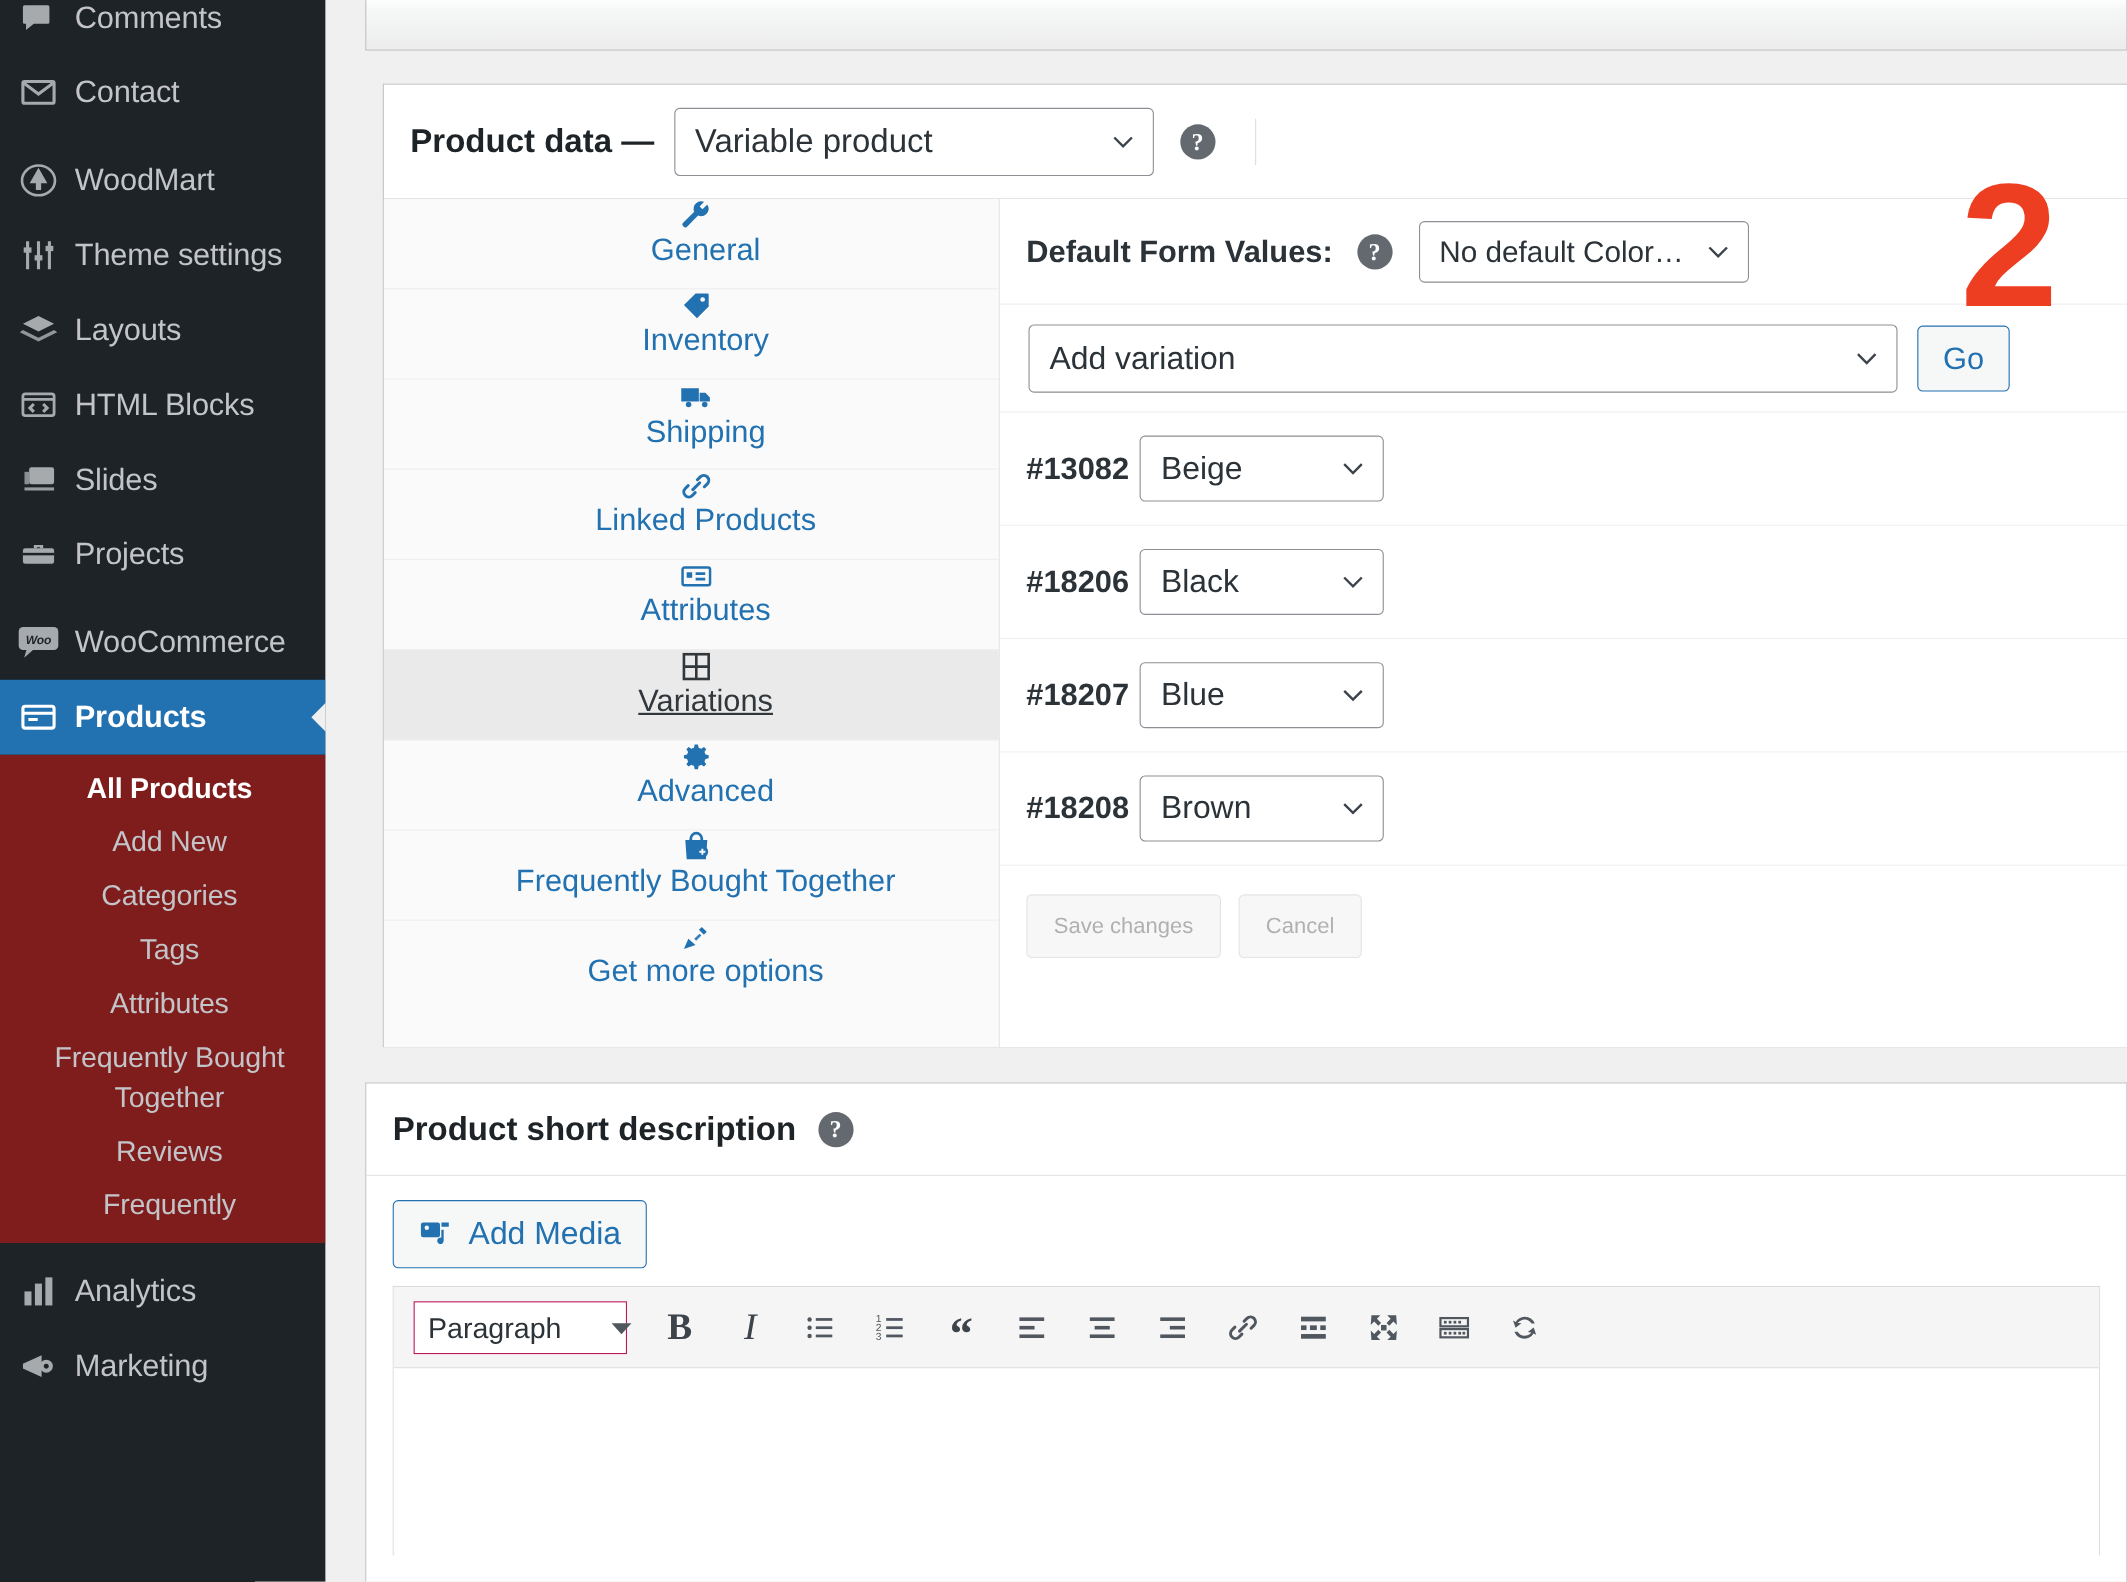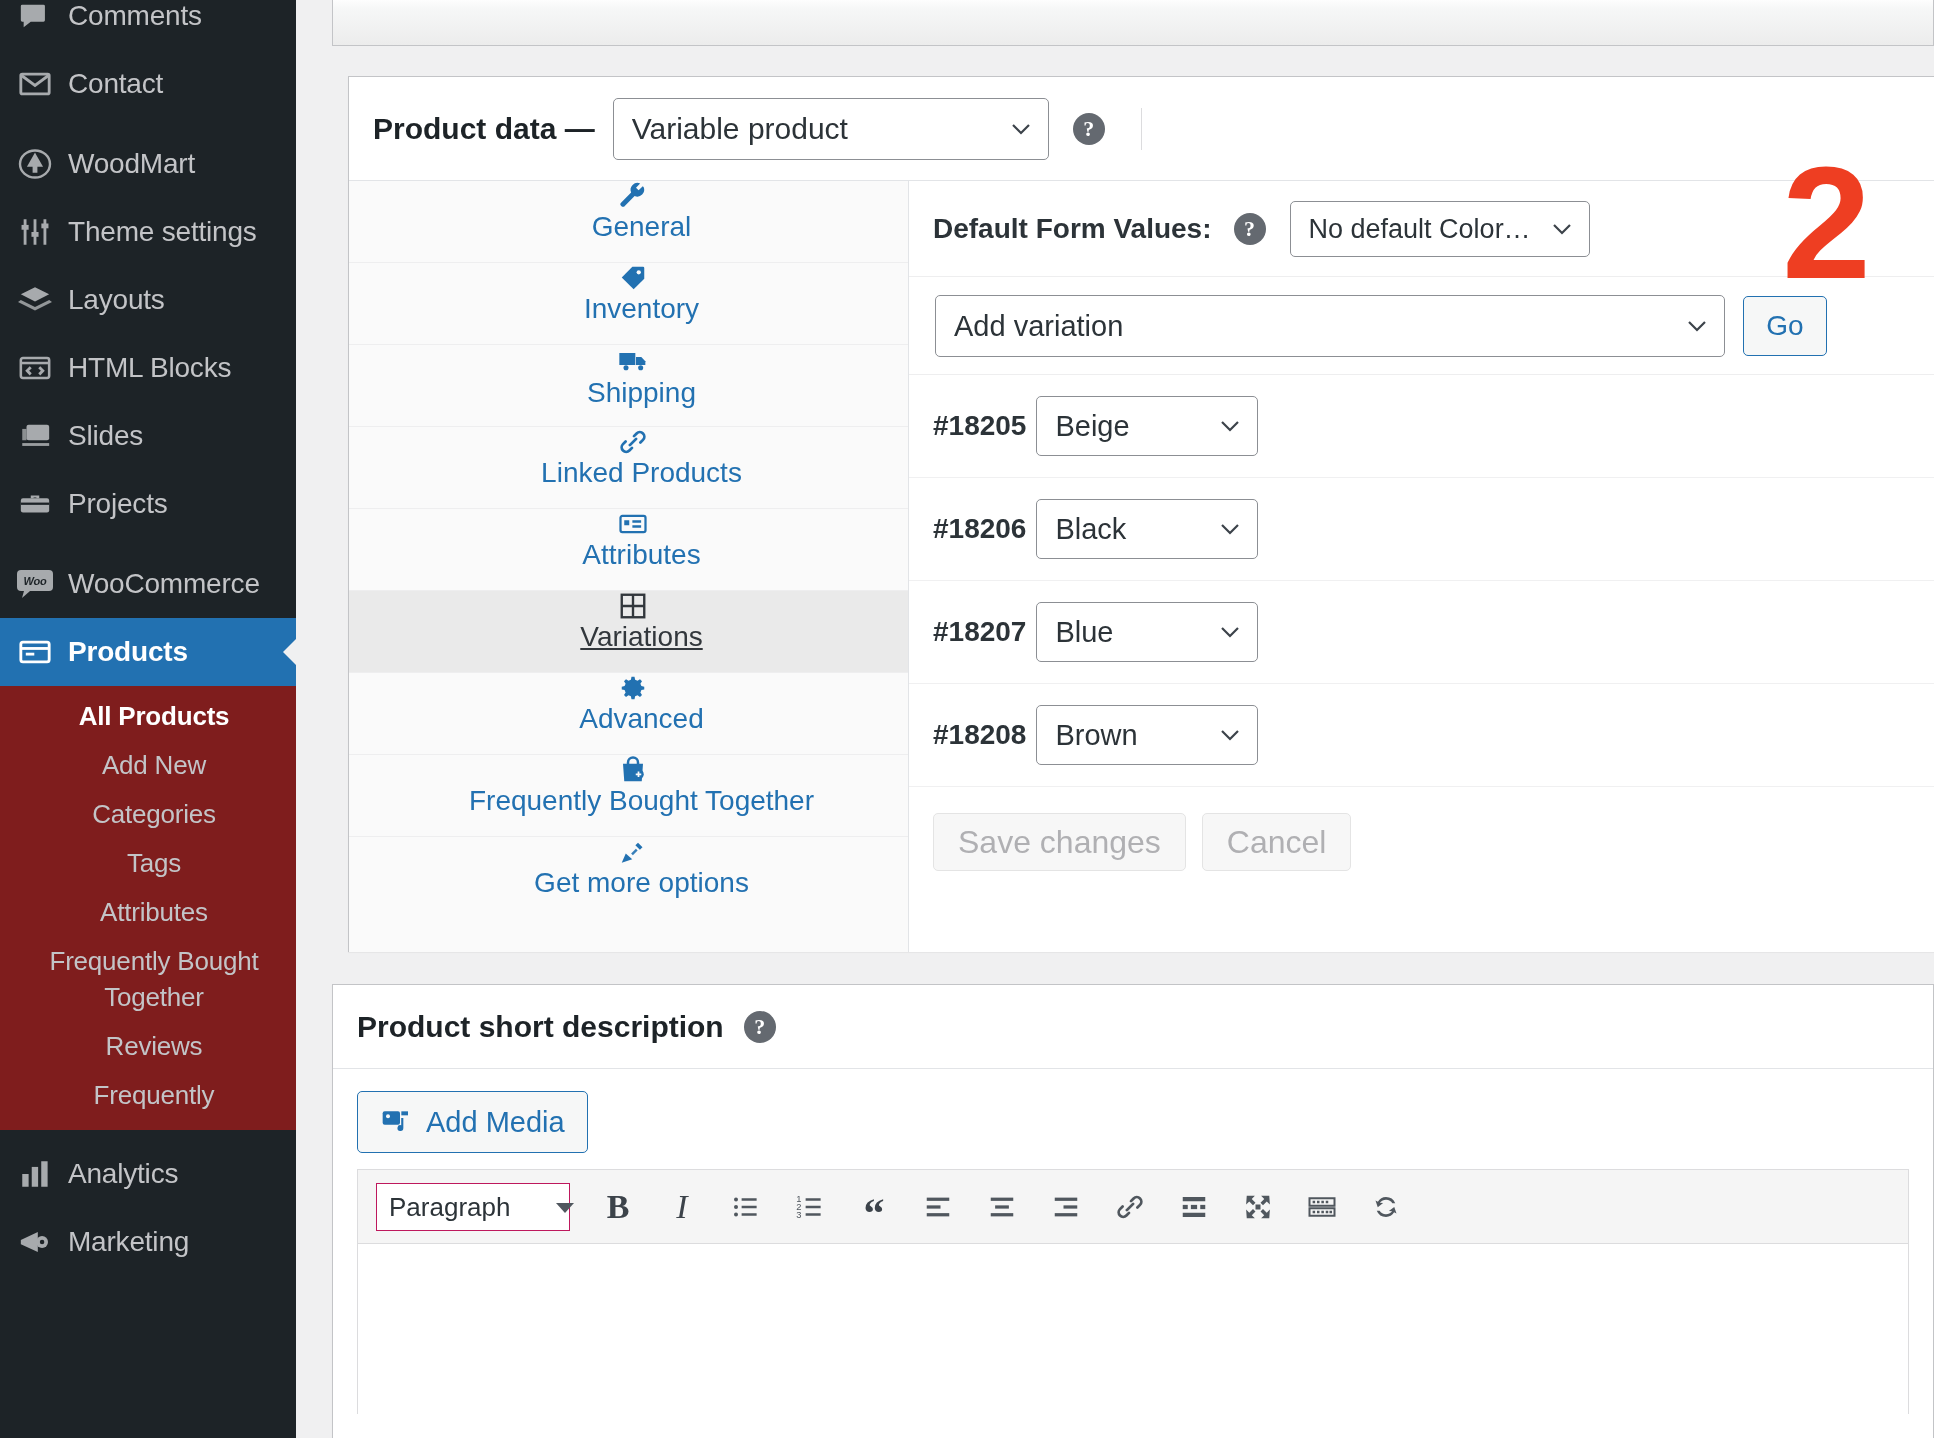--- a/index.html
+++ b/index.html
@@ -227,21 +227,21 @@
     height: 110px;
     padding-left: 24px;
   }
   .ghost-btn {
     height: 58px;
     padding: 0 24px;
     border: 1px solid #e4e4e4;
     border-radius: 5px;
     background: #f7f7f7;
     color: #b0b0b3;
-    font-size: 32px;
+    font-size: 20px;
     font-family: "Liberation Sans", sans-serif;
     margin-right: 16px;
   }
 
   
   #annotation-2 {
     position: absolute;
     right: 78px; top: 66px;
     font-family: "Liberation Sans", sans-serif;
     font-size: 160px;
@@ -631,21 +631,21 @@
               <span class="chev">
                 <svg width="20" height="12" viewBox="0 0 20 12" fill="none" stroke="#3c434a" stroke-width="2.2">
                     <path d="M2 2l8 8 8-8"></path>
                   </svg>
               </span>
             </span>
             <button class="go-btn">Go</button>
           </div>
 
           <div class="var-row">
-            <span class="var-id">#18205</span>
+            <span class="var-id">#13082</span>
             <span class="select-wrap">
               <select class="wp-select var-select">
                 <option>Beige</option>
               </select>
               <span class="chev">
                 <svg width="20" height="12" viewBox="0 0 20 12" fill="none" stroke="#3c434a" stroke-width="2.2">
                     <path d="M2 2l8 8 8-8"></path>
                   </svg>
               </span>
             </span>

